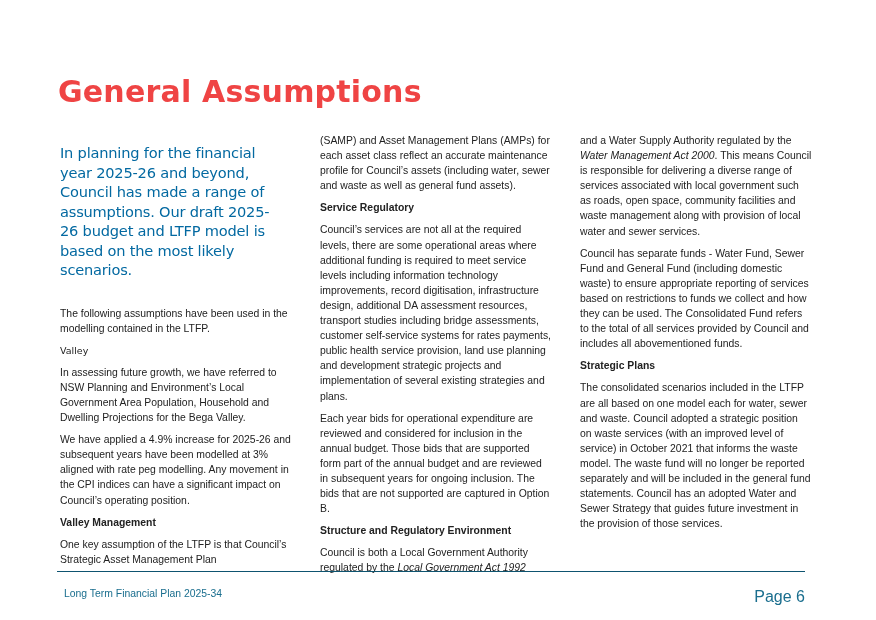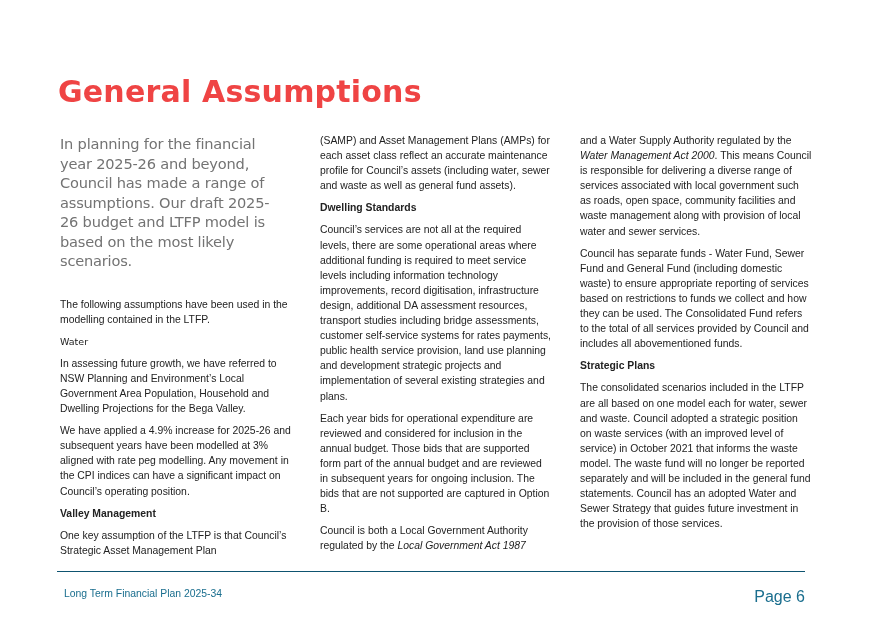--- a/index.html
+++ b/index.html
@@ -2,49 +2,50 @@
 <html><head>
 <meta charset="utf-8">
 <style>
   html, body { margin: 0; padding: 0; background: #ffffff; }
   body { width: 876px; height: 620px; position: relative; overflow: hidden; font-family: "Liberation Sans", sans-serif; color: #222; }
   .title { position: absolute; left: 58px; top: 74px; font-family: "DejaVu Sans", sans-serif; font-weight: bold; font-size: 30px; color: #ef4444; letter-spacing: 0.2px; margin: 0; }
   .col { position: absolute; top: 131px; width: 232px; font-size: 10.4px; line-height: 15.1px; }
   .col1 { left: 60px; }
   .col2 { left: 320px; top: 133px; }
   .col3 { left: 580px; top: 133px; }
-  .intro { font-family: "DejaVu Sans", sans-serif; font-size: 14.6px; line-height: 19.5px; color: #737373; margin: 3px 0 26px 0; width: 226px; letter-spacing: -0.2px; }
+  .intro { font-family: "DejaVu Sans", sans-serif; font-size: 14.6px; line-height: 19.5px; color: #0369a1; margin: 12px 0 26px 0; width: 226px; letter-spacing: -0.2px; }
   p { margin: 0 0 7px 0; }
   .h-bold { font-weight: bold; margin: 0 0 7px 0; }
   .h-plain { font-family: "DejaVu Sans", sans-serif; font-size: 9.5px; margin: 0 0 7px 0; }
   .footer-rule { position: absolute; left: 57px; top: 571px; width: 748px; height: 1px; background: #0e5470; }
   .footer-left { position: absolute; left: 64px; top: 588px; font-size: 10.4px; color: #1a6e8e; }
   .footer-right { position: absolute; right: 71px; top: 588px; font-size: 16px; color: #1a6e8e; }
 </style>
 </head>
 <body>
 
 <h1 class="title">General Assumptions</h1>
 
 <div class="col col1">
   <p class="intro">In planning for the financial year 2025-26 and beyond, Council has made a range of assumptions. Our draft 2025-26 budget and LTFP model is based on the most likely scenarios.</p>
   <p>The following assumptions have been used in the modelling contained in the LTFP.</p>
-  <div class="h-plain">Water</div>
+  <div class="h-plain">Valley</div>
   <p>In assessing future growth, we have referred to NSW Planning and Environment’s Local Government Area Population, Household and Dwelling Projections for the Bega Valley.</p>
   <p>We have applied a 4.9% increase for 2025-26 and subsequent years have been modelled at 3% aligned with rate peg modelling. Any movement in the CPI indices can have a significant impact on Council’s operating position.</p>
   <div class="h-bold">Valley Management</div>
   <p>One key assumption of the LTFP is that Council’s Strategic Asset Management Plan</p>
 </div>
 
 <div class="col col2">
   <p>(SAMP) and Asset Management Plans (AMPs) for each asset class reflect an accurate maintenance profile for Council’s assets (including water, sewer and waste as well as general fund assets).</p>
-  <div class="h-bold">Dwelling Standards</div>
+  <div class="h-bold">Service Regulatory</div>
   <p>Council’s services are not all at the required levels, there are some operational areas where additional funding is required to meet service levels including information technology improvements, record digitisation, infrastructure design, additional DA assessment resources, transport studies including bridge assessments, customer self-service systems for rates payments, public health service provision, land use planning and development strategic projects and implementation of several existing strategies and plans.</p>
   <p>Each year bids for operational expenditure are reviewed and considered for inclusion in the annual budget. Those bids that are supported form part of the annual budget and are reviewed in subsequent years for ongoing inclusion. The bids that are not supported are captured in Option B.</p>
-  <p><span>Council is both a Local Government Authority regulated by the </span><em>Local Government Act 1987</em></p>
+  <div class="h-bold">Structure and Regulatory Environment</div>
+  <p><span>Council is both a Local Government Authority regulated by the </span><em>Local Government Act 1992</em></p>
 </div>
 
 <div class="col col3">
   <p><span>and a Water Supply Authority regulated by the </span><em>Water Management Act 2000</em><span>. This means Council is responsible for delivering a diverse range of services associated with local government such as roads, open space, community facilities and waste management along with provision of local water and sewer services.</span></p>
   <p>Council has separate funds - Water Fund, Sewer Fund and General Fund (including domestic waste) to ensure appropriate reporting of services based on restrictions to funds we collect and how they can be used. The Consolidated Fund refers to the total of all services provided by Council and includes all abovementioned funds.</p>
   <div class="h-bold">Strategic Plans</div>
   <p>The consolidated scenarios included in the LTFP are all based on one model each for water, sewer and waste. Council adopted a strategic position on waste services (with an improved level of service) in October 2021 that informs the waste model. The waste fund will no longer be reported separately and will be included in the general fund statements. Council has an adopted Water and Sewer Strategy that guides future investment in the provision of those services.</p>
 </div>
 
 <div class="footer-rule"></div>

